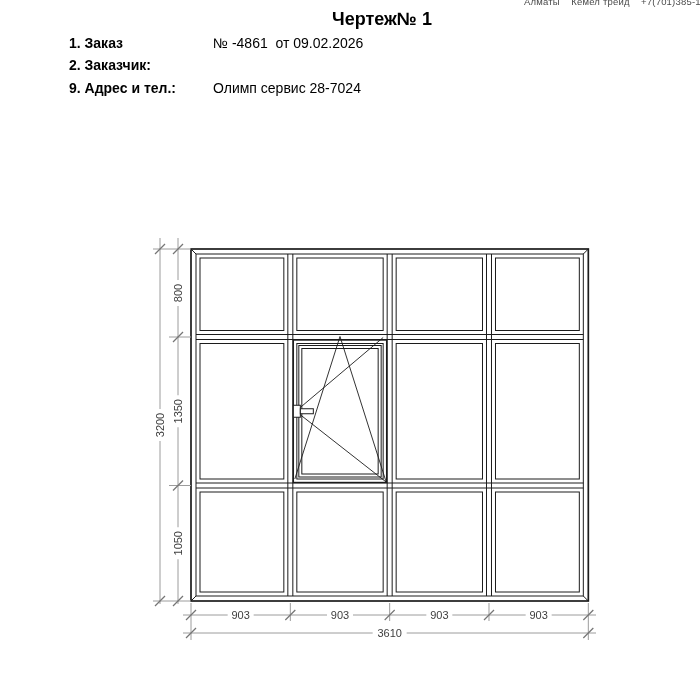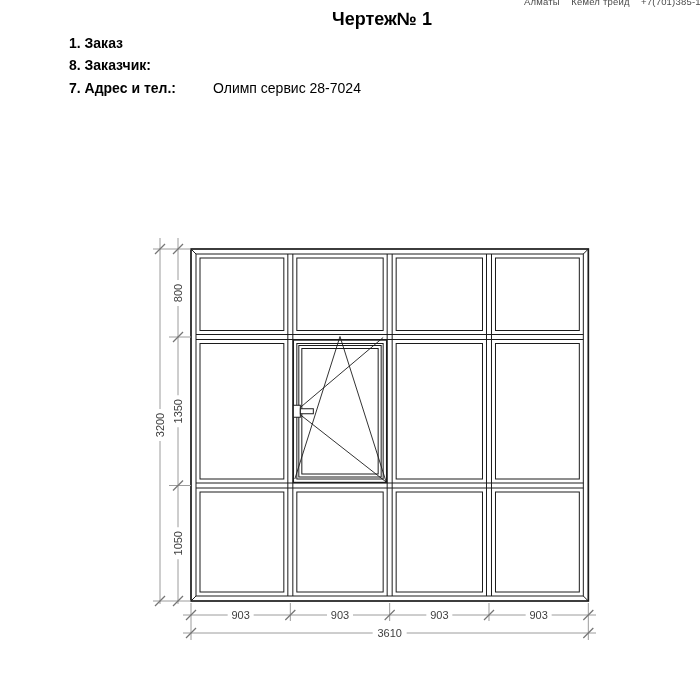--- a/index.html
+++ b/index.html
@@ -21,27 +21,28 @@
 
 <div class="page">
 
   <div class="vendor">Алматы    Кемел трейд    +7(701)385-11-76</div>
 
   <h1 class="title">Чертеж№ 1</h1>
 
   <div class="order">
     <div class="order-row">
       <span class="lbl">1. Заказ</span>
+      <span class="val">№ -4861  от 09.02.2026</span>
     </div>
     <div class="order-row">
-      <span class="lbl">8. Заказчик:</span>
+      <span class="lbl">2. Заказчик:</span>
       <span class="val"></span>
     </div>
     <div class="order-row">
-      <span class="lbl">7. Адрес и тел.:</span>
+      <span class="lbl">9. Адрес и тел.:</span>
       <span class="val">Олимп сервис 28-7024</span>
     </div>
   </div>
 
   <div id="drawing"><svg width="700" height="700" viewBox="0 0 700 700" font-family="&quot;Liberation Sans&quot;, sans-serif">
         <g stroke="#1c1c1c" fill="none">
           <rect x="179" y="249" width="397.31999999999994" height="352" stroke-width="1.7" fill="none"></rect>
           <rect x="184" y="254" width="387.31999999999994" height="342" stroke-width="1" fill="none"></rect>
           <line x1="179" y1="249" x2="184" y2="254" stroke-width="1"></line>
           <line x1="576.3199999999999" y1="249" x2="571.3199999999999" y2="254" stroke-width="1"></line>

